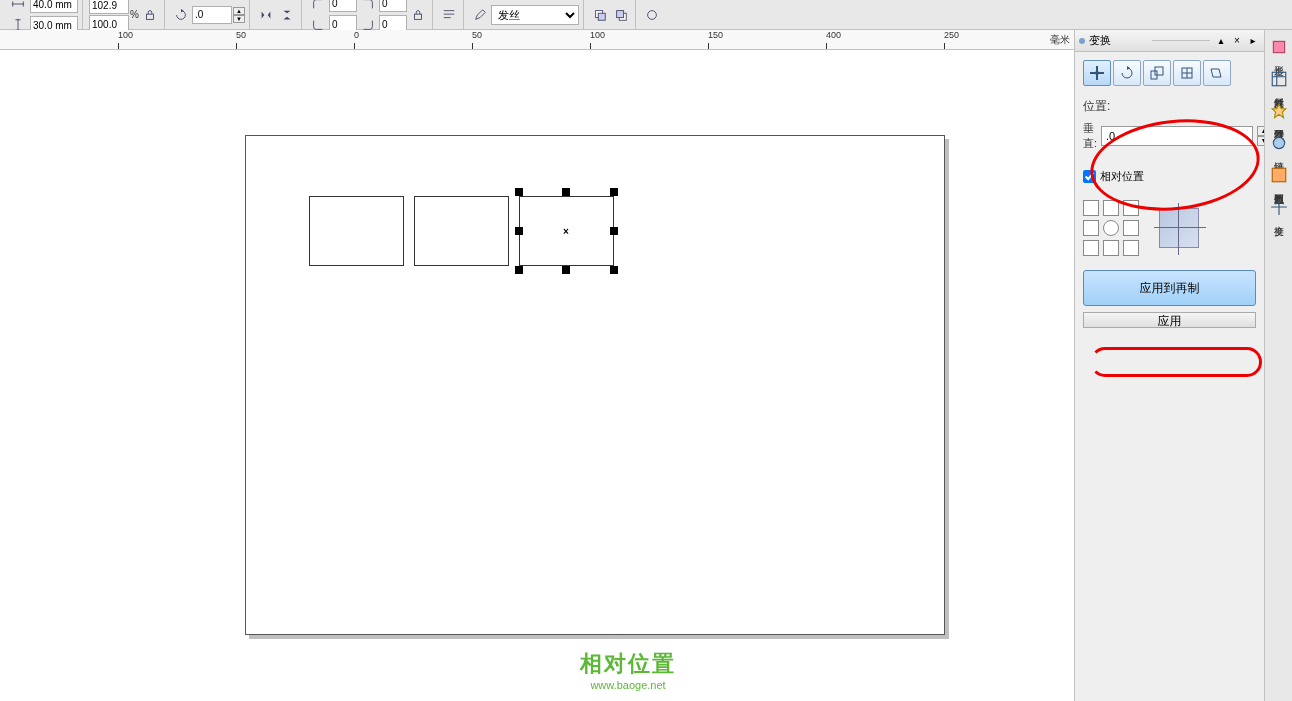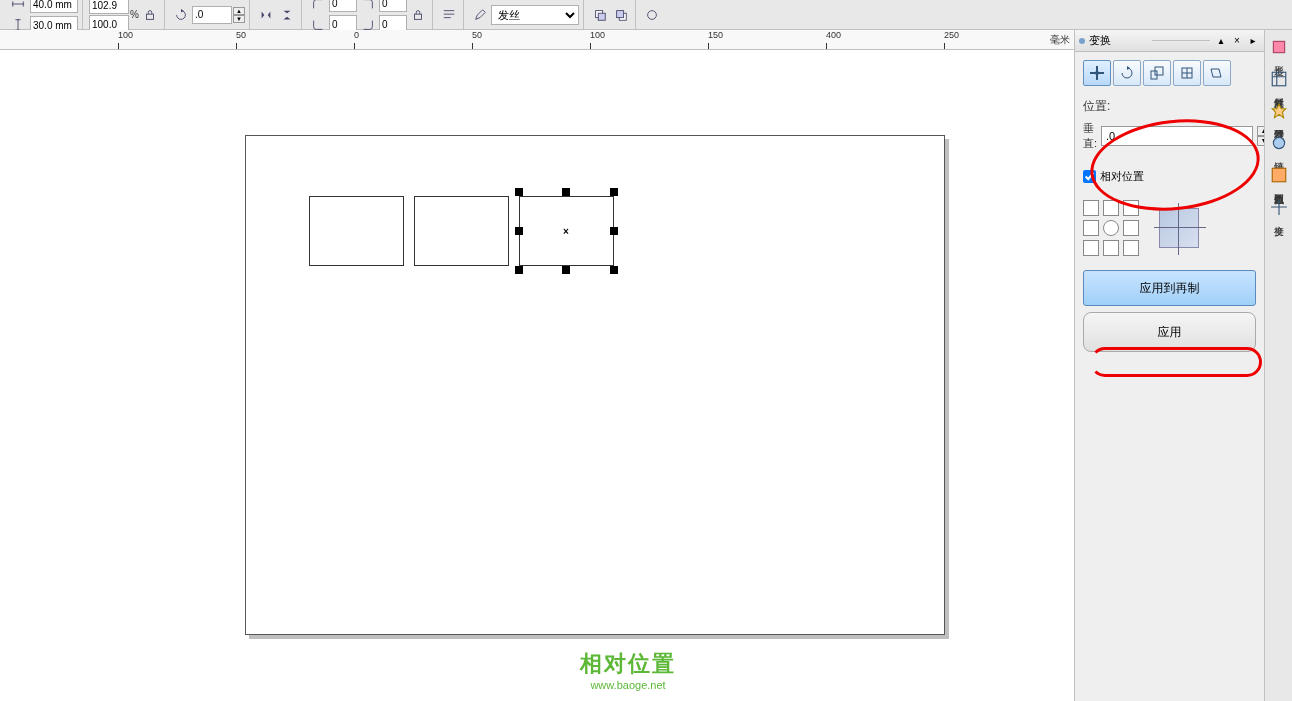--- a/index.html
+++ b/index.html
@@ -63,21 +63,21 @@
 .check-row input { width: 13px; height: 13px; }
 .anchor-grid { display: flex; gap: 20px; align-items: center; margin-bottom: 14px; }
 .anchor-boxes { display: grid; grid-template-columns: repeat(3, 16px); grid-template-rows: repeat(3, 16px); gap: 4px; }
 .anchor-boxes .ab { width: 16px; height: 16px; border: 1px solid #888; background: #fff; cursor: pointer; }
 .anchor-boxes .ab.ctr { border-radius: 50%; }
 .anchor-vis { width: 40px; height: 40px; background: linear-gradient(135deg,#b8c8e0,#d8e0f0); border: 1px solid #88a; position: relative; }
 .anchor-vis::before { content:""; position:absolute; left:-6px; top:18px; width:52px; height:1px; background:#668; }
 .anchor-vis::after { content:""; position:absolute; top:-6px; left:18px; height:52px; width:1px; background:#668; }
 
 .btn-primary { width: 100%; height: 36px; border: 1px solid #5a8ac0; background: linear-gradient(#c8e4ff,#a0d0f8); border-radius: 3px; font-size: 12px; cursor: pointer; margin-bottom: 6px; }
-.btn-secondary { width: 100%; height: 40px; border: 1px solid #aaa; background: linear-gradient(#f5f5f5,#e0e0e0); border-radius: 8px; font-size: 12px; cursor: pointer; }
+.btn-secondary { width: 100%; height: 16px; border: 1px solid #aaa; background: linear-gradient(#f5f5f5,#e0e0e0); border-radius: 0; font-size: 12px; cursor: pointer; }
 
 .side-tabs { position: absolute; top: 30px; right: 0; width: 28px; height: 671px; background: #e8e8e8; border-left: 1px solid #c0c0c0; display: flex; flex-direction: column; align-items: center; padding-top: 6px; gap: 8px; }
 .side-tab { width: 22px; display: flex; flex-direction: column; align-items: center; gap: 2px; cursor: pointer; padding: 2px 0; }
 .side-tab .ico { width: 18px; height: 18px; display: flex; align-items: center; justify-content: center; }
 .side-tab .vtxt { writing-mode: vertical-rl; font-size: 10px; color: #333; }
 
 .red-circle1 { position: absolute; border: 3px solid #e00; border-radius: 50%; width: 170px; height: 90px; top: 120px; right: 32px; transform: rotate(-6deg); pointer-events: none; }
 .red-circle2 { position: absolute; border: 3px solid #e00; border-radius: 22px; width: 172px; height: 30px; top: 347px; right: 30px; pointer-events: none; border-left-color: transparent; }
 </style>
 </head>

